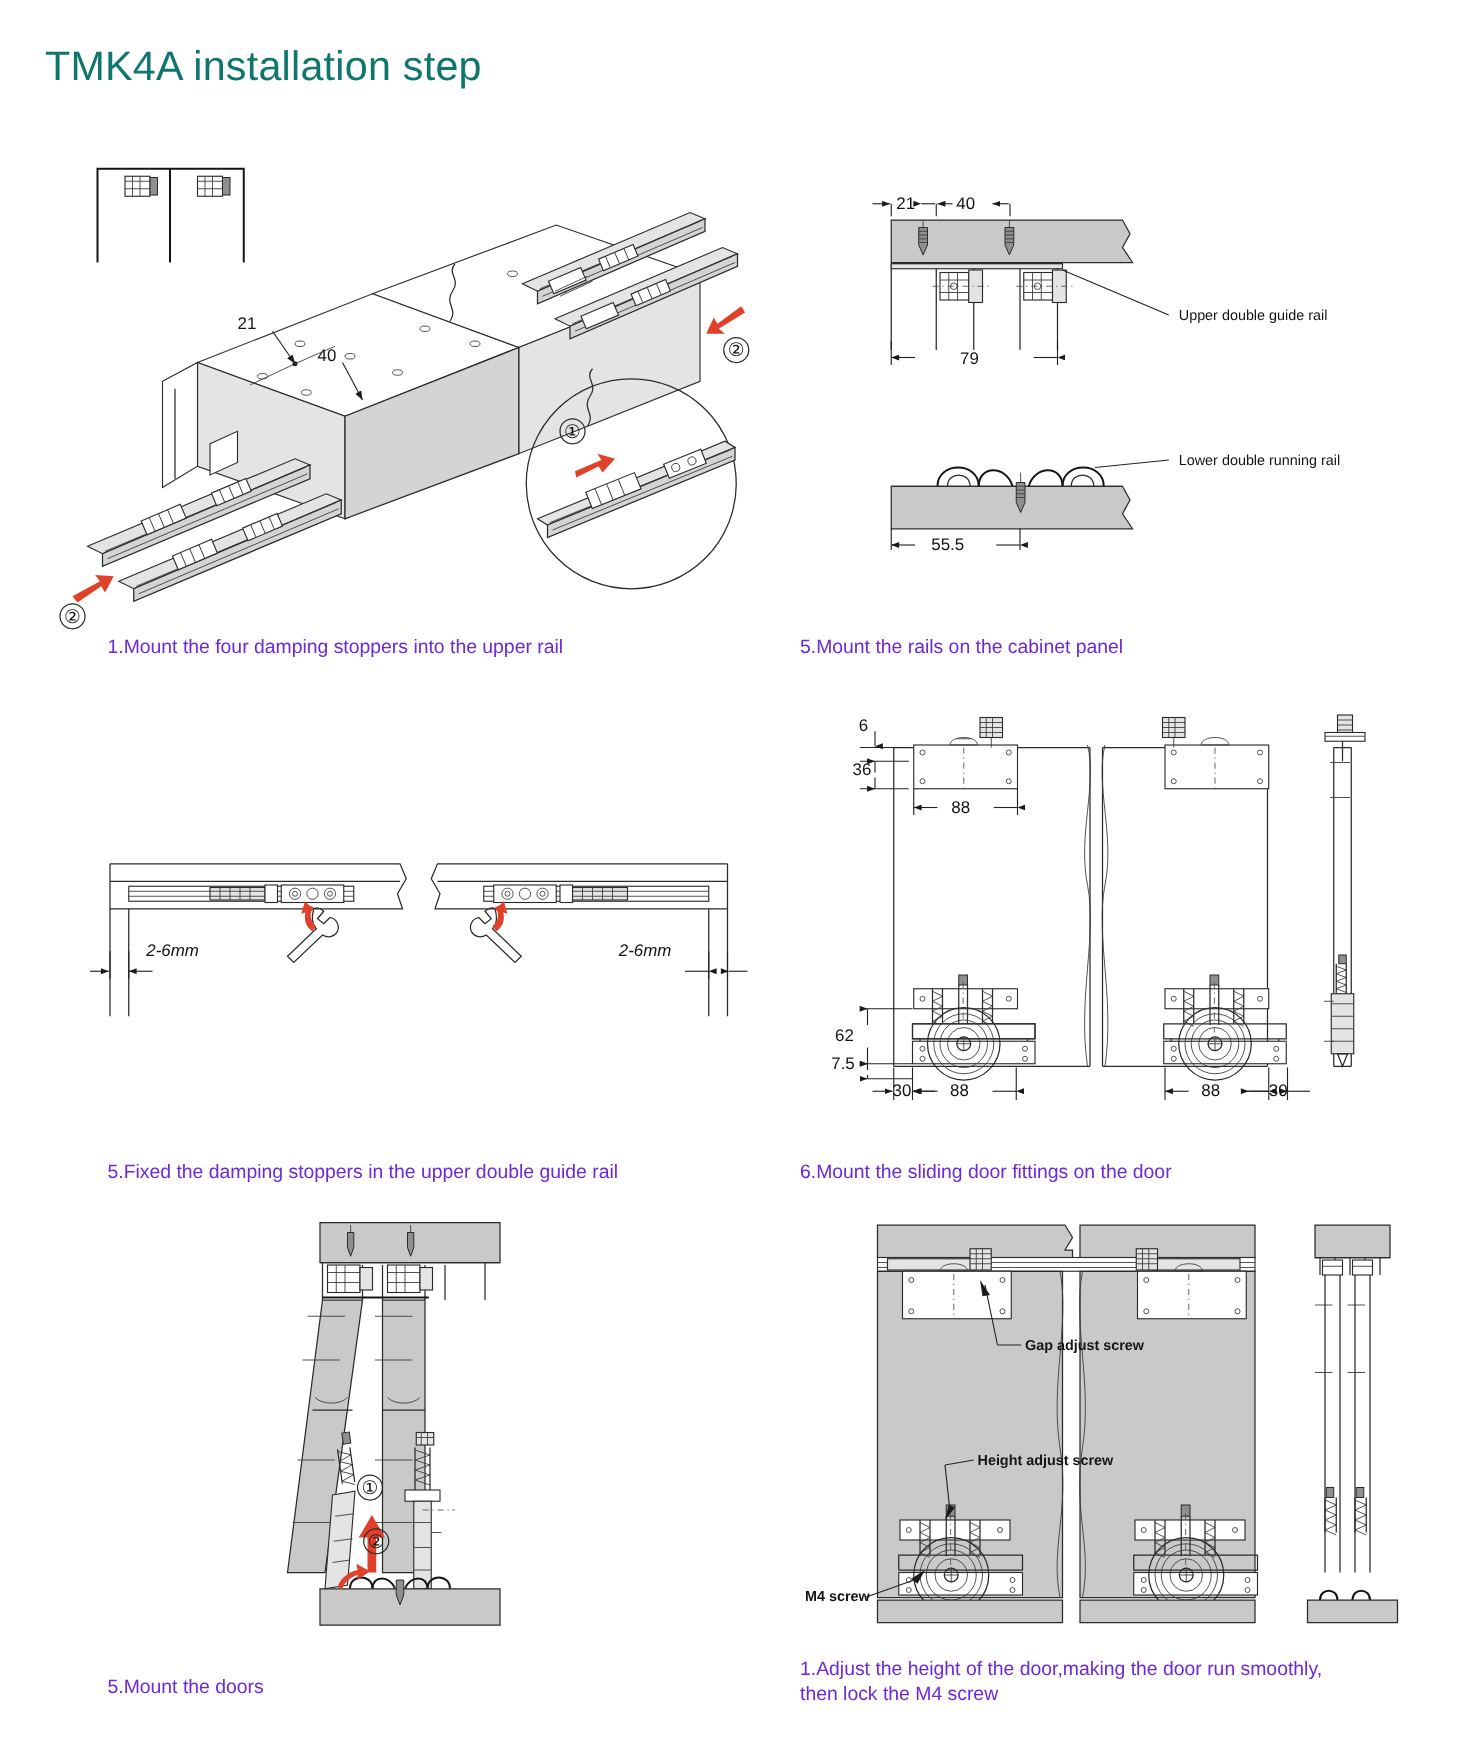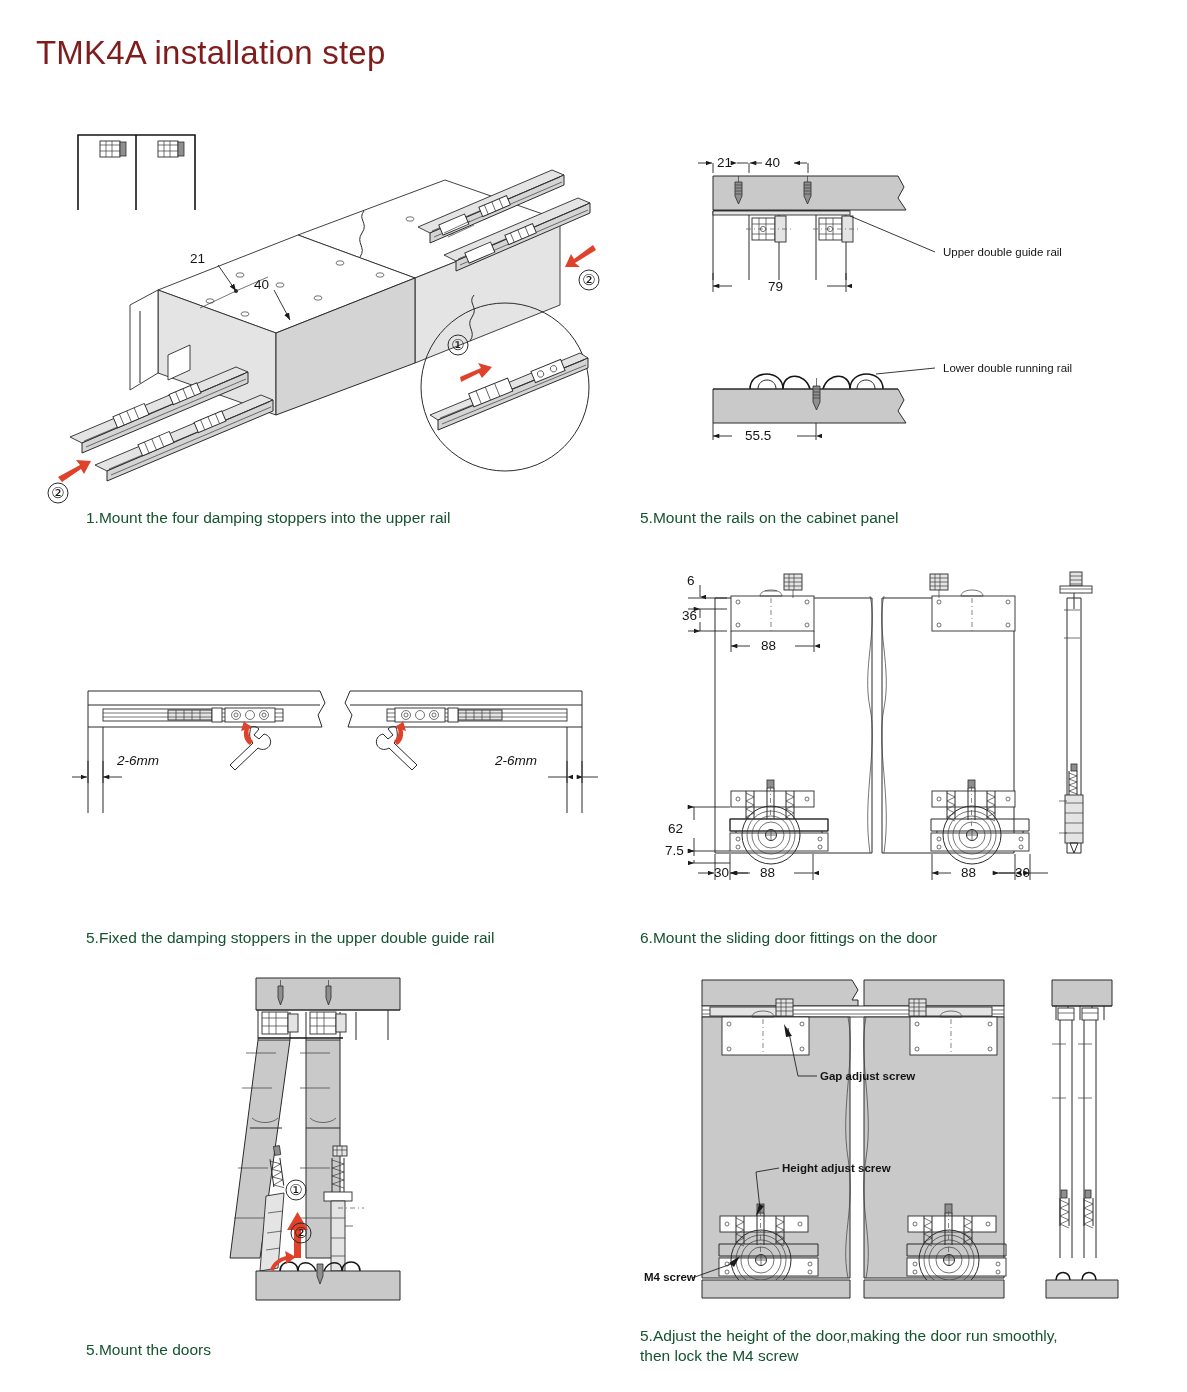--- a/index.html
+++ b/index.html
@@ -16,31 +16,31 @@
     color: #1a1a1a;
     overflow: hidden;
   }
   #page-title {
     position: absolute;
     left: 36px;
     top: 34px;
     font-size: 33px;
     font-weight: 400;
     letter-spacing: 0.2px;
-    color: #7f1d1d;
+    color: #0f766e;
     white-space: nowrap;
   }
   .panel {
     position: absolute;
   }
   .caption {
     position: absolute;
     font-size: 15.5px;
     line-height: 20px;
-    color: #14532d;
+    color: #6d28d9;
     white-space: pre-line;
   }
   svg { display: block; overflow: visible; }
   .ln   { fill: none; stroke: #2b2b2b; stroke-width: 1; }
   .ln-t { fill: none; stroke: #3a3a3a; stroke-width: 0.7; }
   .ln-h { fill: none; stroke: #151515; stroke-width: 1.6; }
   .fill-gray  { fill: #c9c9c9; stroke: #2b2b2b; stroke-width: 1; }
   .fill-gray2 { fill: #d4d4d4; stroke: #2b2b2b; stroke-width: 1; }
   .fill-lt    { fill: #e4e4e4; stroke: #2b2b2b; stroke-width: 0.9; }
   .fill-wt    { fill: #ffffff; stroke: #2b2b2b; stroke-width: 0.9; }
@@ -865,14 +865,14 @@
       <path d="M124,248 L132,238 L127,236 Z" fill="#1a1a1a"></path>
       <text class="labeltext" x="150" y="204">Height adjust screw</text>
     </g>
     <g>
       <path class="dim" d="M102,295 L60,310"></path>
       <path d="M108,288 L97,295 L102,299 Z" fill="#1a1a1a"></path>
       <text class="labeltext" x="12" y="313">M4 screw</text>
     </g>
   </svg>
 </div>
-<div class="caption" style="left:640px; top:1326px; width:500px;">5.Adjust the height of the door,making the door run smoothly,
+<div class="caption" style="left:640px; top:1326px; width:500px;">1.Adjust the height of the door,making the door run smoothly,
 then lock the M4 screw</div>
 
 </body></html>

